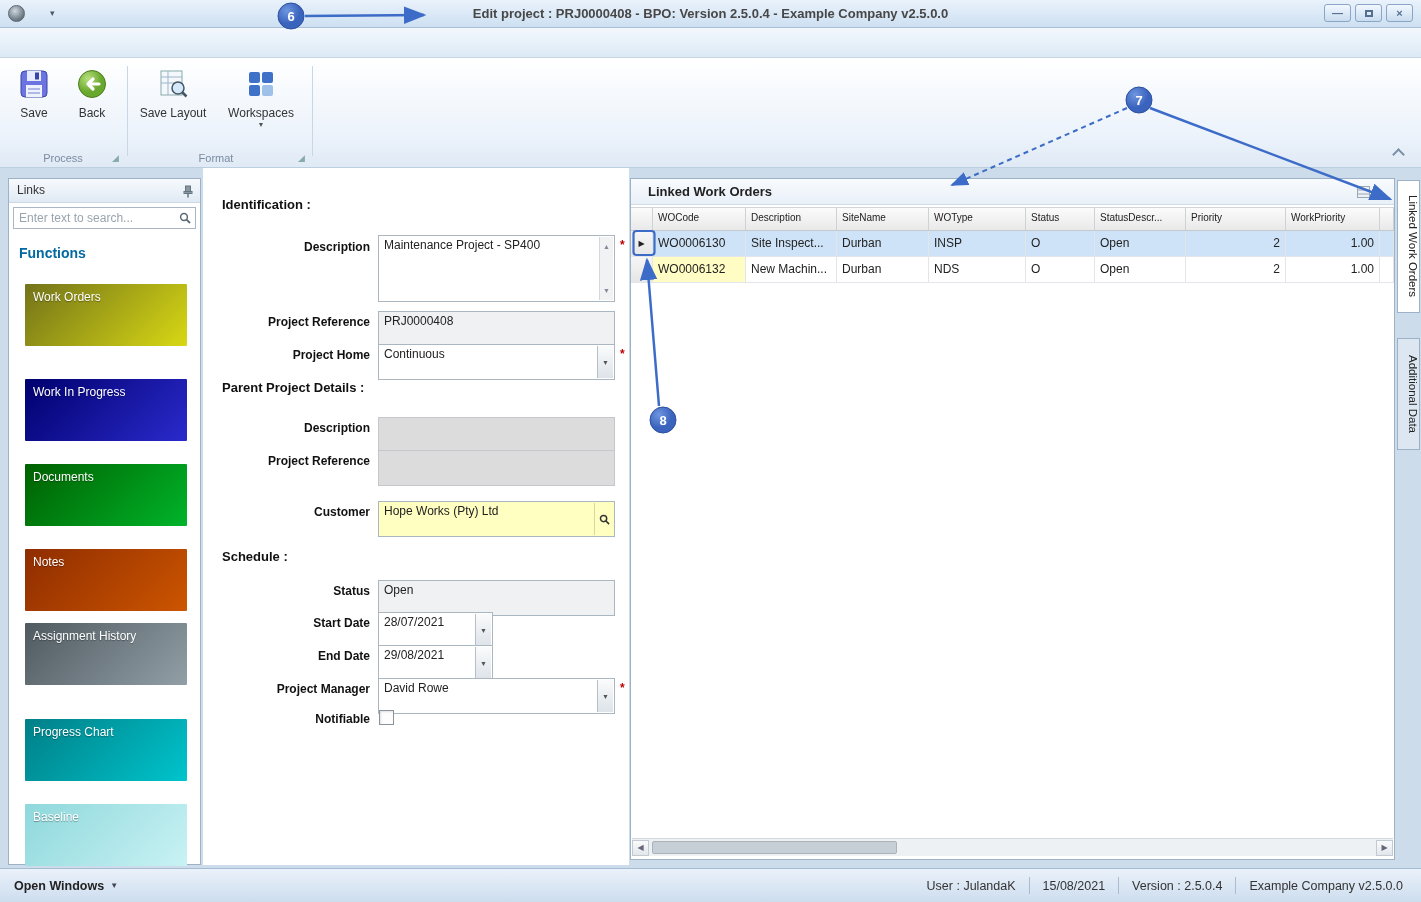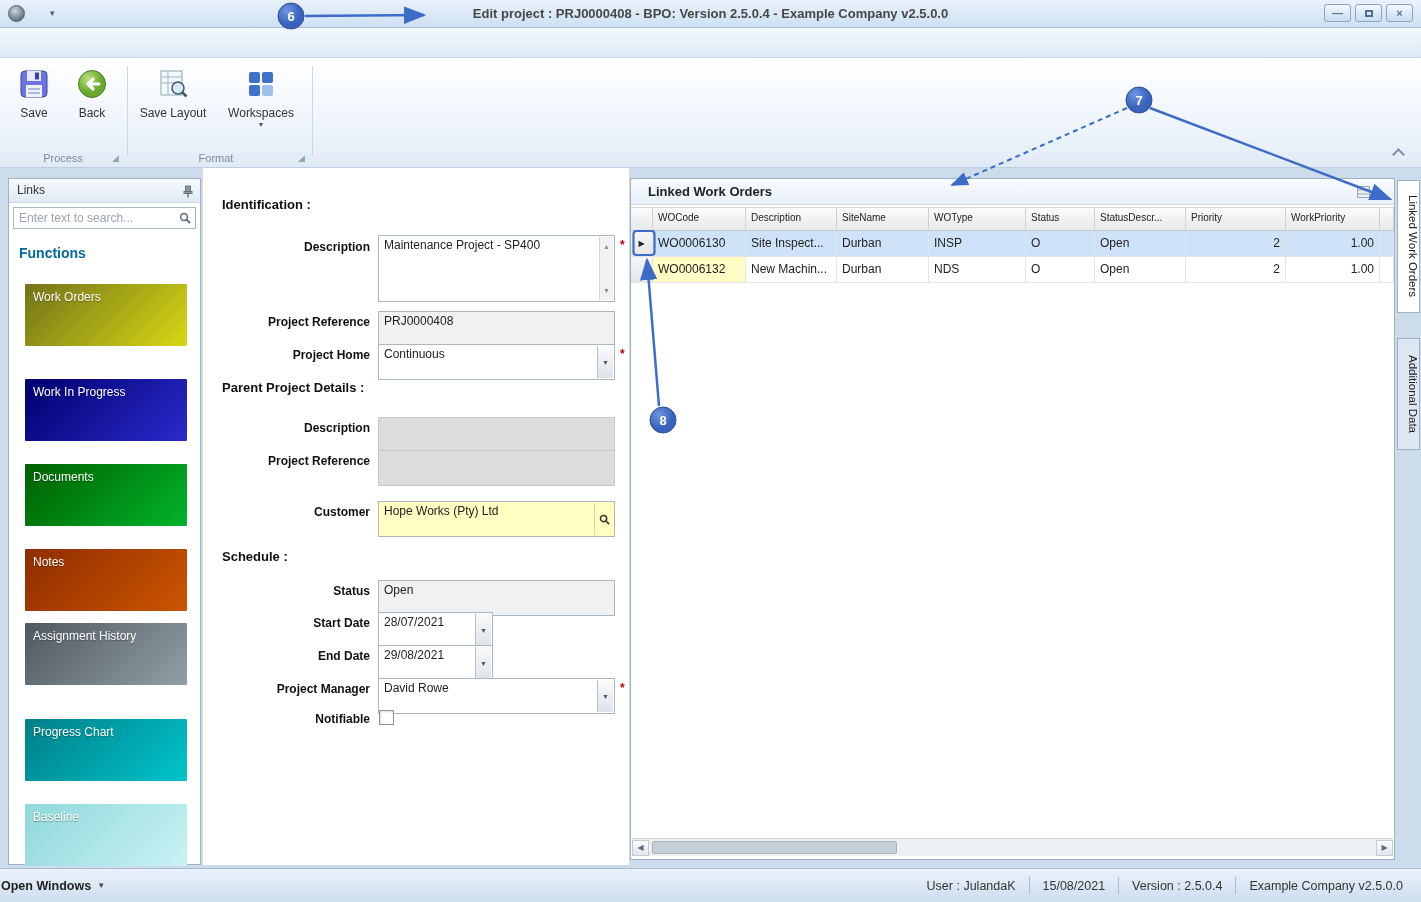--- a/index.html
+++ b/index.html
@@ -76,21 +76,21 @@
   .sthumb{position:absolute;left:20px;top:2px;width:245px;height:13px;background:#c6ced6;border:1px solid #aab2ba;border-radius:2px}
   .grid-menu{position:absolute;right:24px;top:7px;width:13px;height:12px}
 
   
   .vtab{position:absolute;left:1397px;width:23px;writing-mode:vertical-rl;text-align:center;font-size:11.5px;color:#222;border:1px solid #9db2c6;padding:8px 0;cursor:pointer}
   .vtab.active{background:#fff}
   .vtab.idle{background:#dde7f1}
 
   
   .statusbar{position:absolute;left:0;top:868px;width:1421px;height:34px;background:linear-gradient(#eaf1fa,#cdddee);border-top:1px solid #a6bcd2;display:flex;align-items:center;font-size:12.5px;color:#333}
-  .sb-left{margin-left:1px;display:flex;align-items:center;gap:6px;font-weight:bold;color:#222}
+  .sb-left{margin-left:14px;display:flex;align-items:center;gap:6px;font-weight:bold;color:#222}
   .sb-left .car{font-size:8px;color:#445}
   .sb-right{margin-left:auto;margin-right:18px;display:flex;align-items:center;gap:13px}
   .sbsep{width:1px;height:17px;background:#aabccd}
 
   
   .overlay{position:absolute;left:0;top:0;width:1421px;height:902px;pointer-events:none;z-index:60}
 </style>
 </head>
 <body>
 

